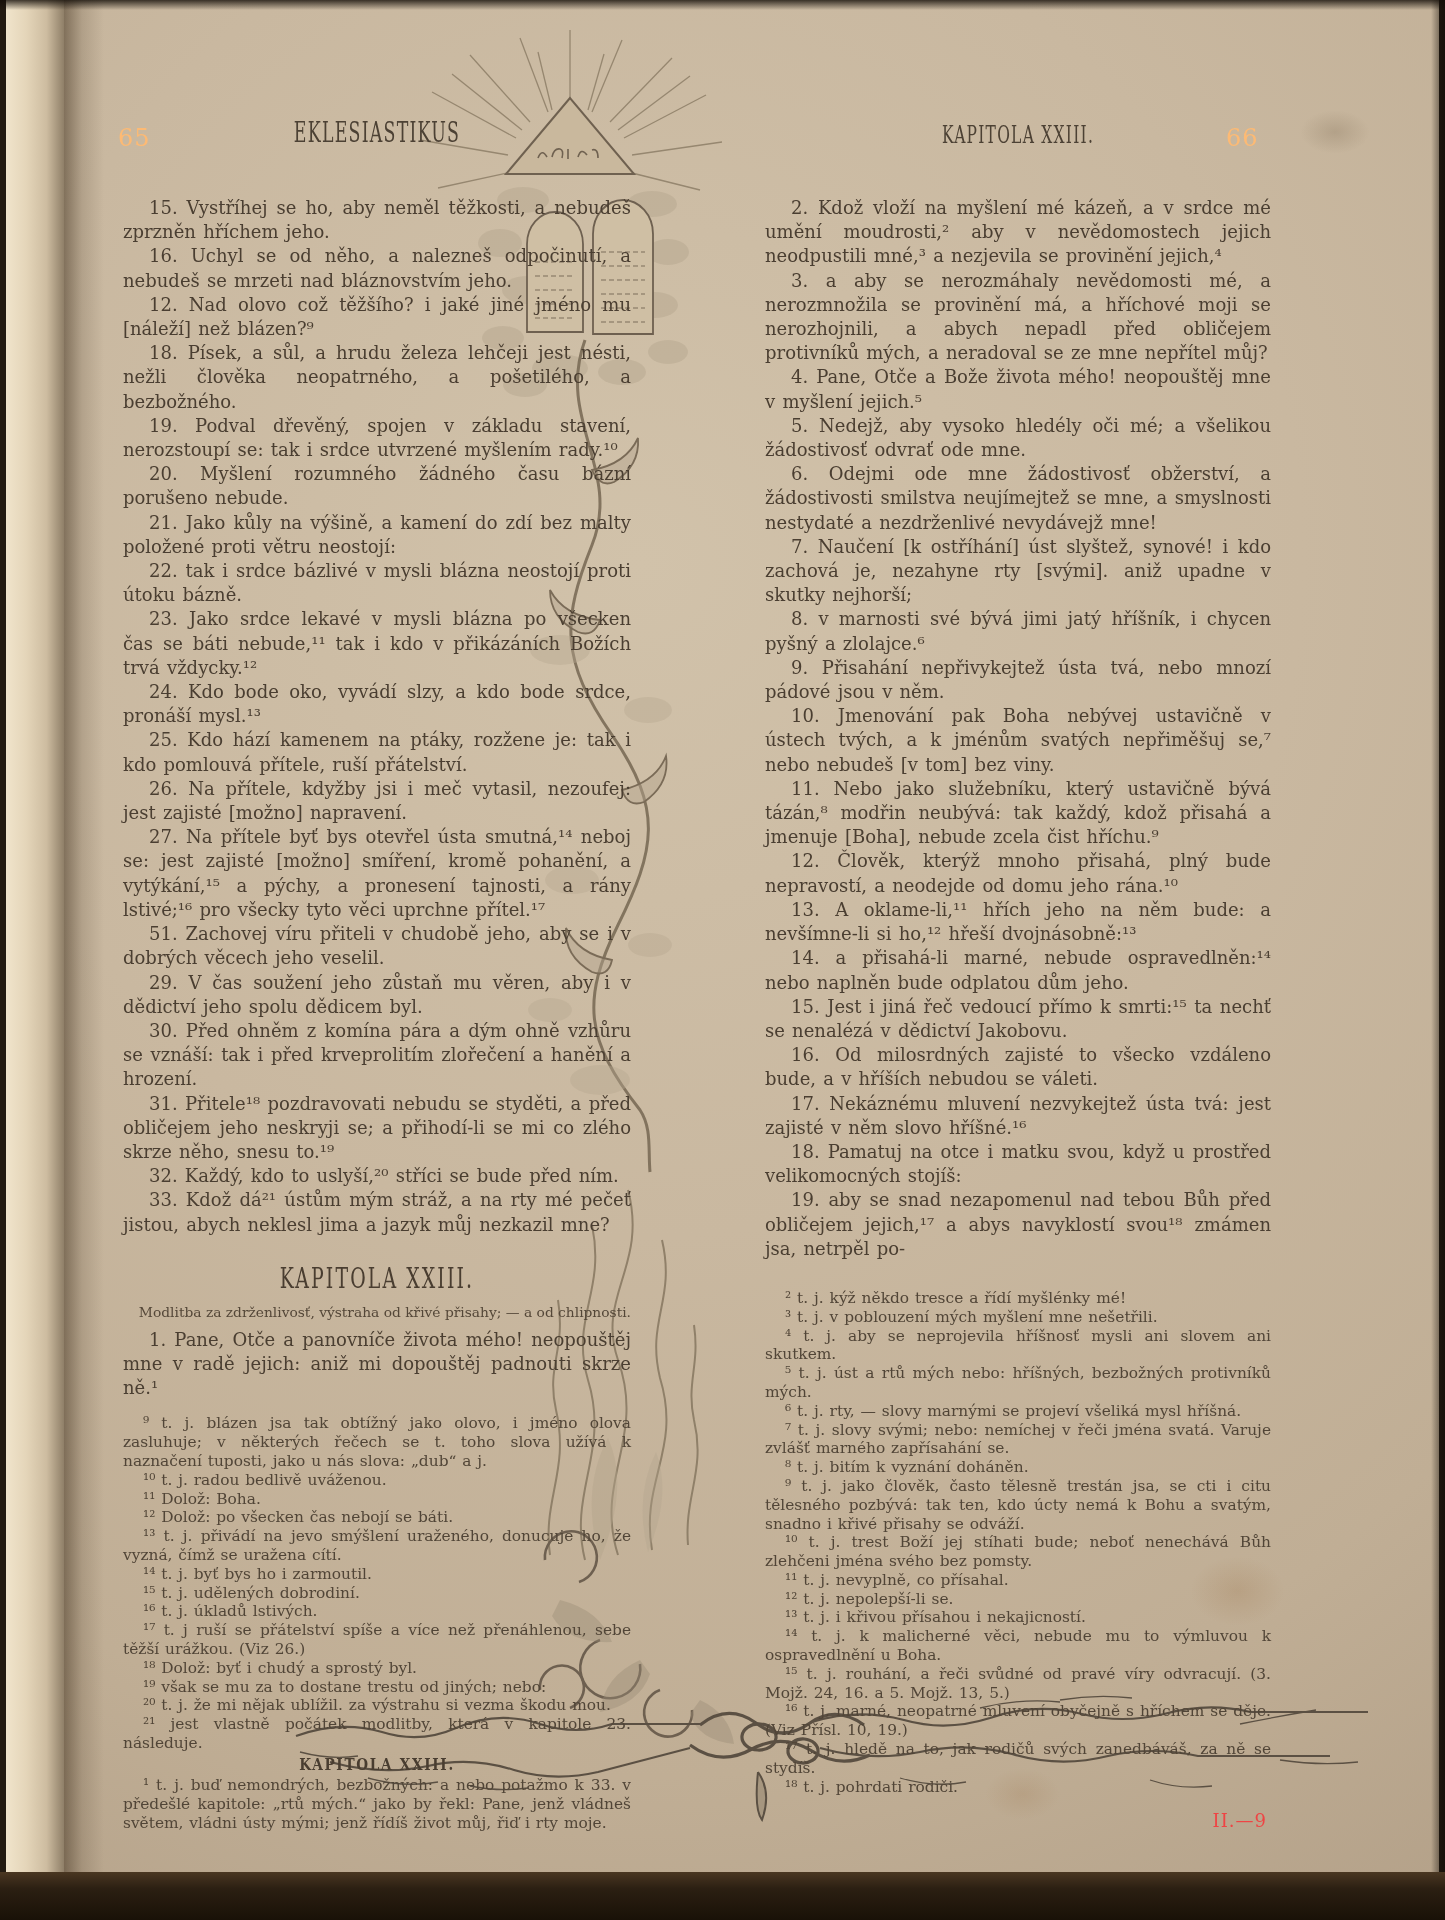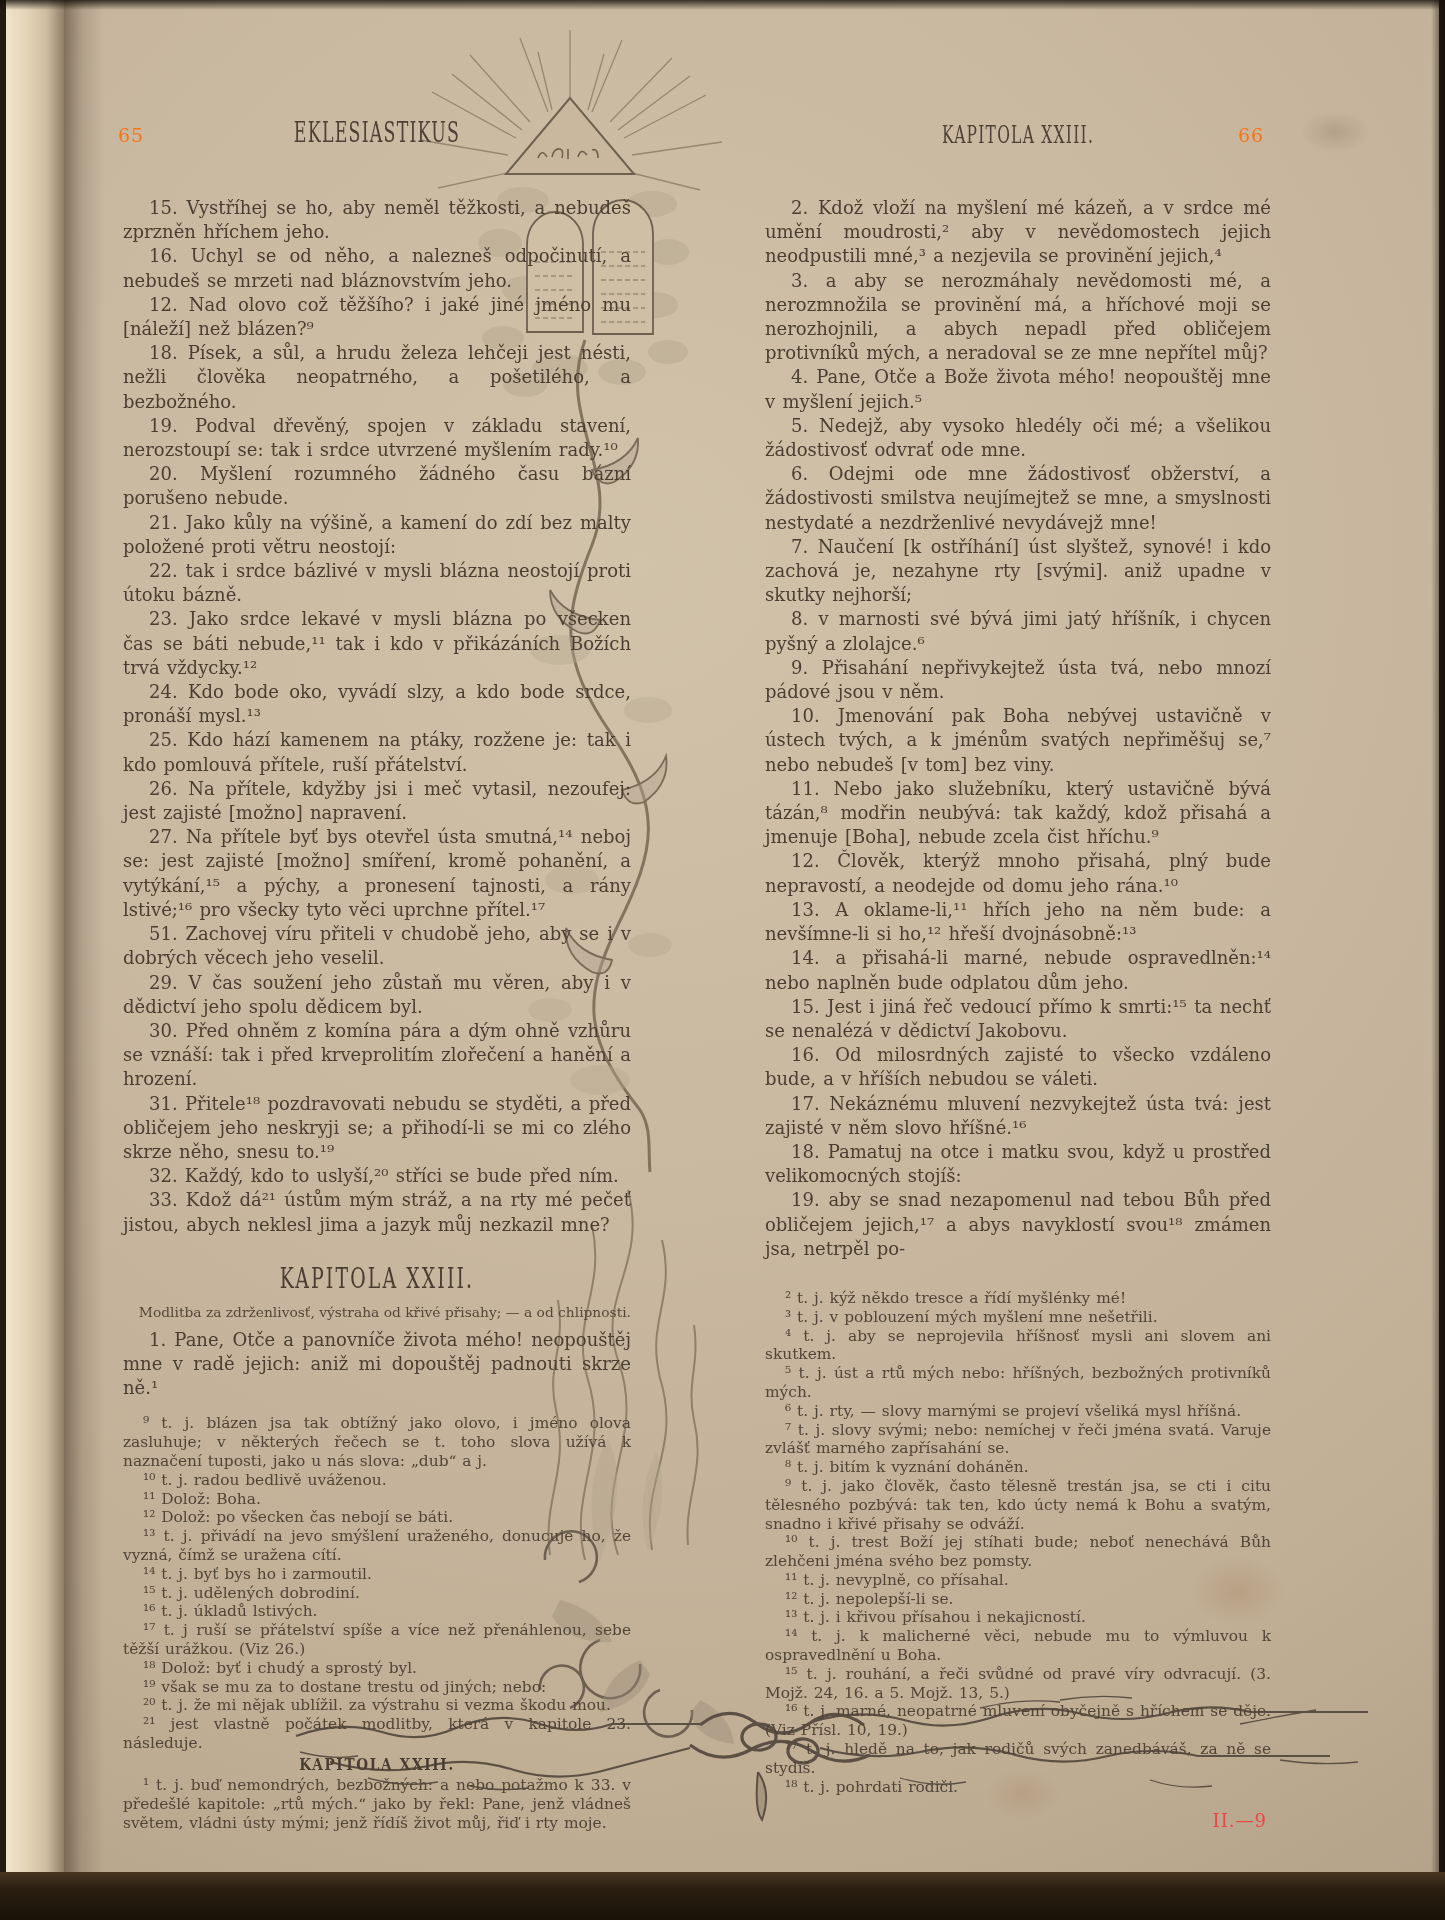--- a/index.html
+++ b/index.html
@@ -5,23 +5,23 @@
   html,body{margin:0;padding:0;background:#17100a;}
   .photo{position:relative;width:1445px;height:1920px;background:#221a11;overflow:hidden;
          font-family:"DejaVu Serif","Liberation Serif",serif;}
   .adjacent-strip{position:absolute;left:6px;top:0;width:58px;height:1874px;z-index:1;
      background:linear-gradient(90deg,#f0e4cb 0%,#e4d5b9 35%,#cdbca0 70%,#8f7f68 100%);}
   .page{position:absolute;left:64px;top:0;width:1375px;height:1874px;z-index:1;
      background:radial-gradient(ellipse 120% 90% at 42% 30%,#d1c2aa 0%,#c9b8a0 40%,#c0ae95 72%,#b09d85 100%);}
   .gutter{position:absolute;left:64px;top:0;width:40px;height:1874px;z-index:2;
      background:linear-gradient(90deg,rgba(71,55,36,.55),rgba(71,55,36,.18) 45%,rgba(71,55,36,0));}
   .ornament{position:absolute;left:0;top:0;z-index:3;pointer-events:none;}
-  .pn{position:absolute;z-index:4;font-size:19px;color:#f97316;letter-spacing:1px;}
+  .pn{position:absolute;z-index:4;font-size:24px;color:#fdba74;letter-spacing:1px;}
   .pn-left{left:118px;top:124px;}
-  .pn-right{left:1226px;top:124px;width:50px;text-align:center;}
+  .pn-right{left:1226px;top:124px;width:50px;text-align:left;}
   .runhead{position:absolute;z-index:4;text-align:center;color:#4c4134;transform:scaleX(.62);transform-origin:center;}
   .head-left{left:123px;top:116px;width:508px;font-size:28px;letter-spacing:2px;}
   .head-right{left:765px;top:120px;width:506px;font-size:25px;letter-spacing:2px;}
   .col{position:absolute;top:196px;z-index:4;color:#4a3e31;text-align:justify;}
   .col-left{left:123px;width:508px;}
   .col-right{left:765px;width:506px;}
   .verse{margin:0;text-indent:26px;font-size:18px;line-height:24.2px;word-spacing:1.5px;}
   .chapter-h{margin:26px 0 10px;text-align:center;font-size:27px;font-weight:normal;letter-spacing:3px;
      color:#493d30;transform:scaleX(.7);transform-origin:center;}
   .subtitle{margin:0 0 7px;text-align:right;text-indent:0;font-size:13.8px;line-height:17px;color:#544738;}

